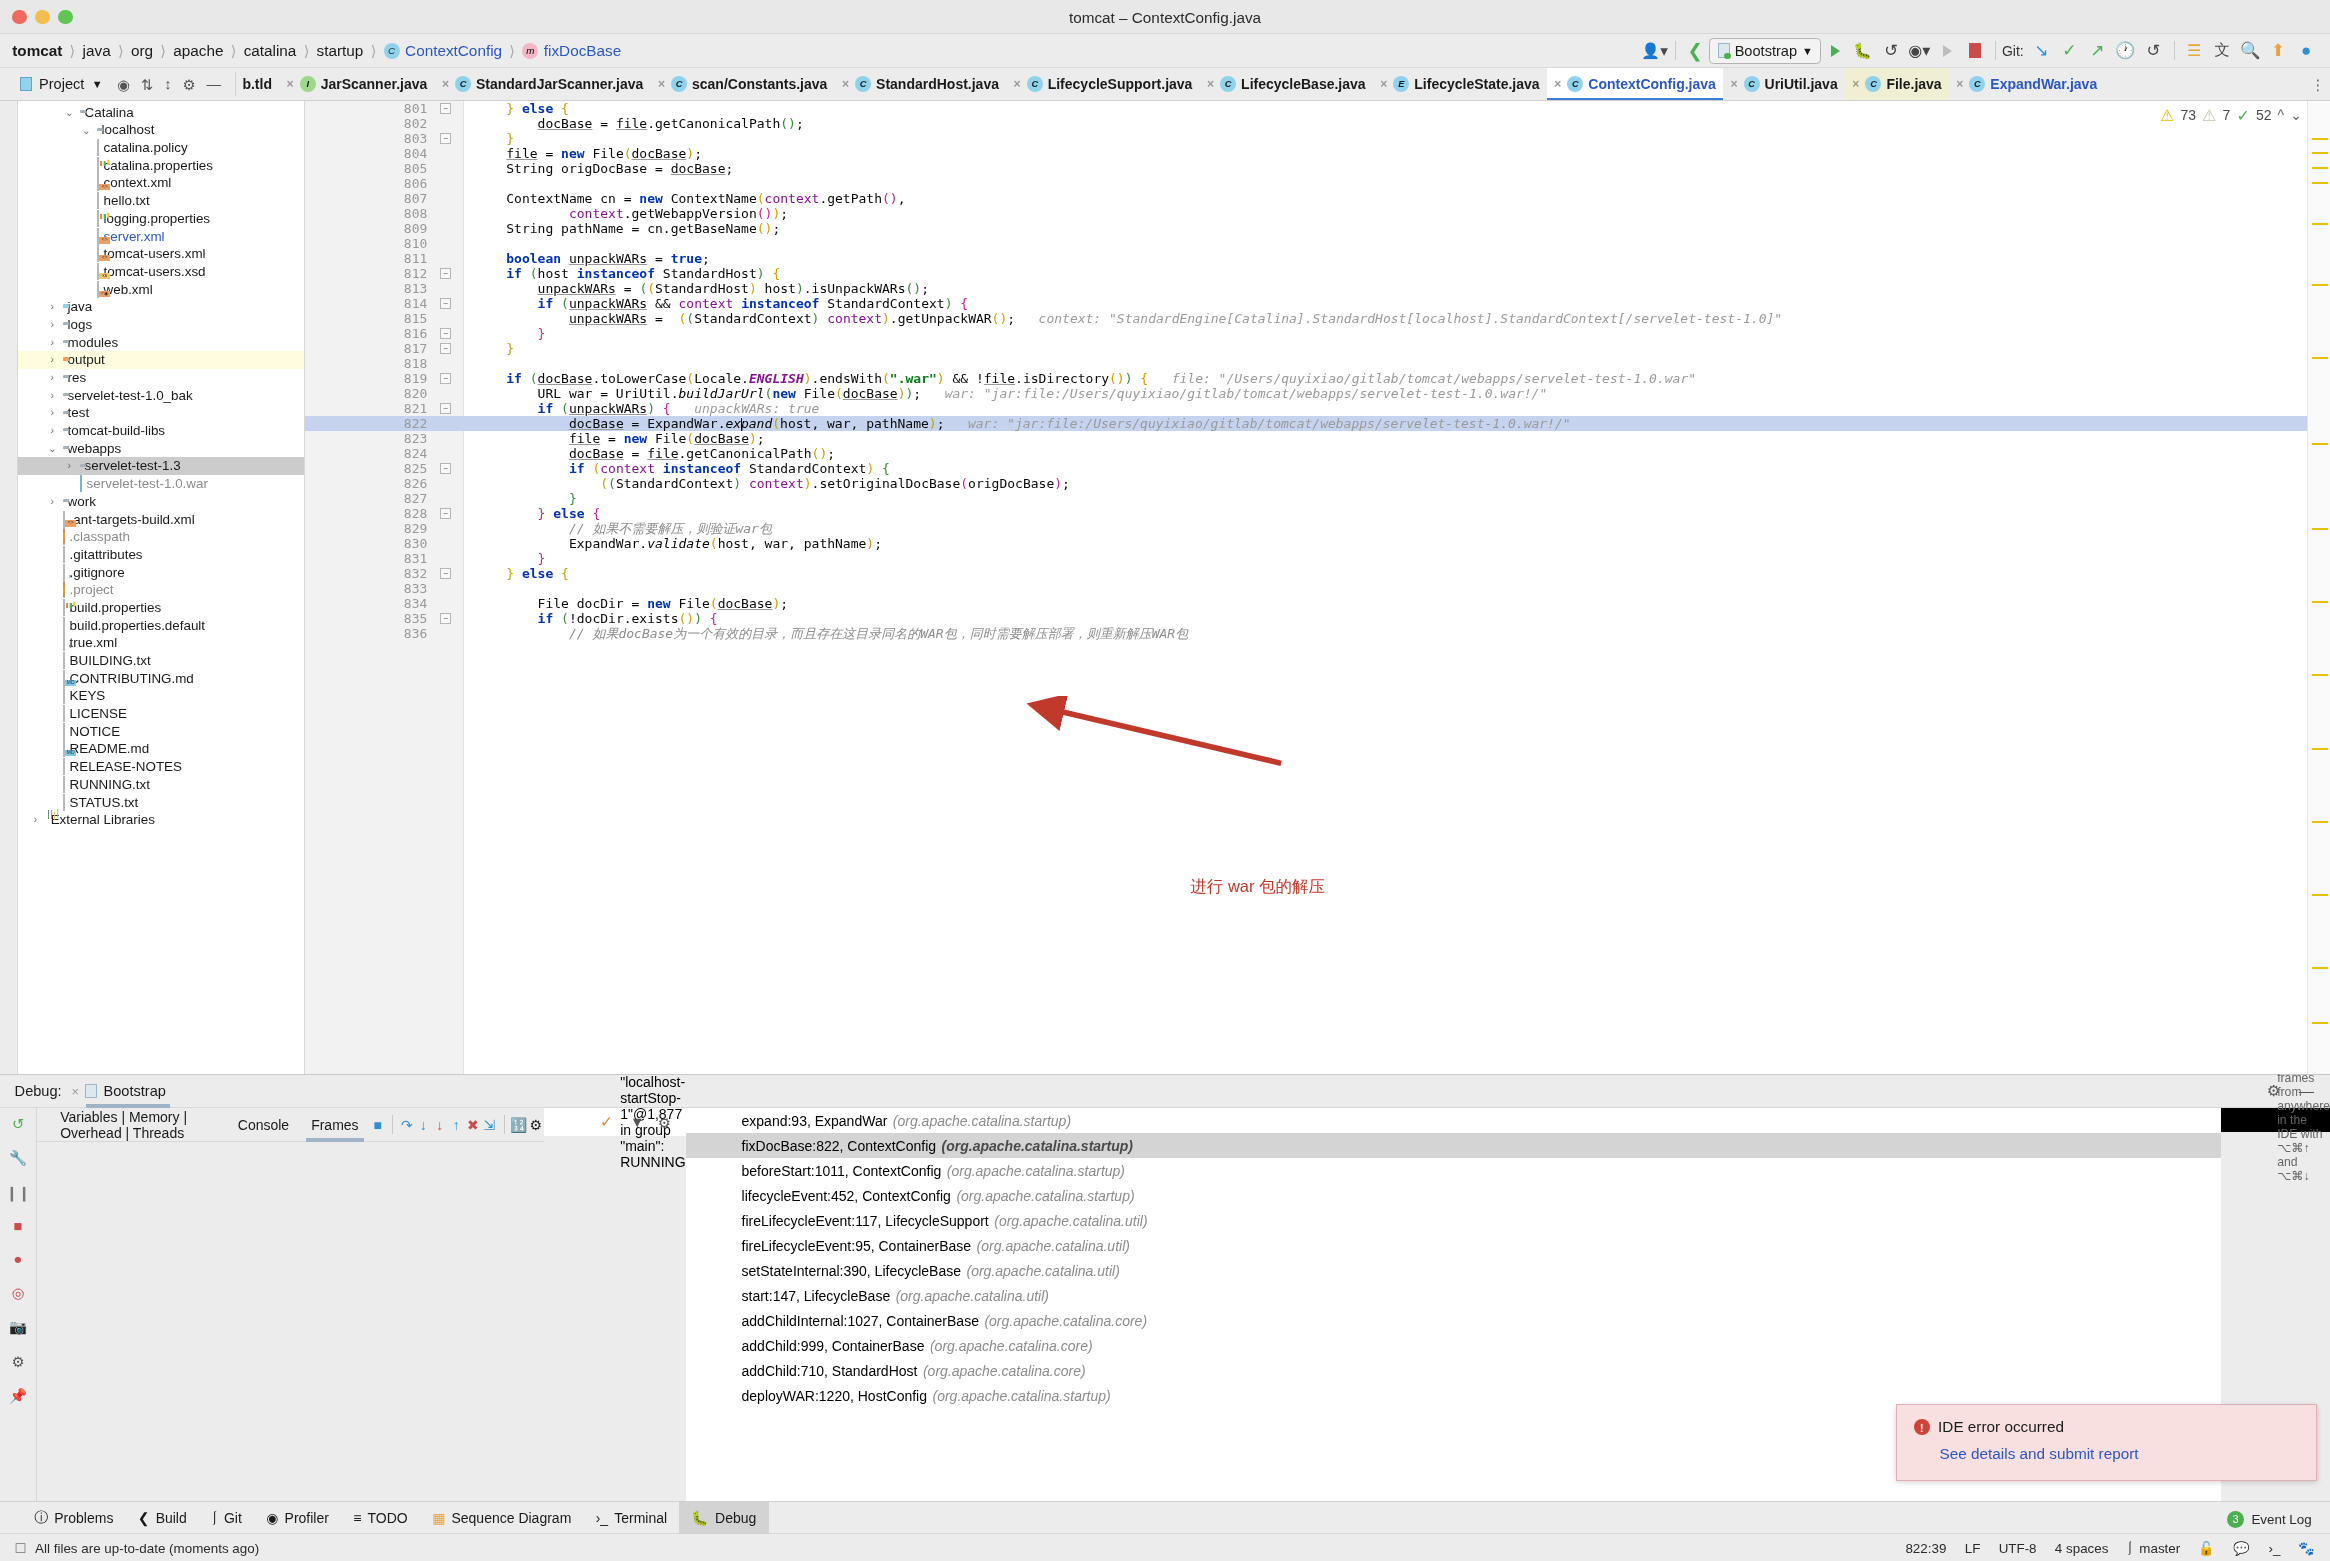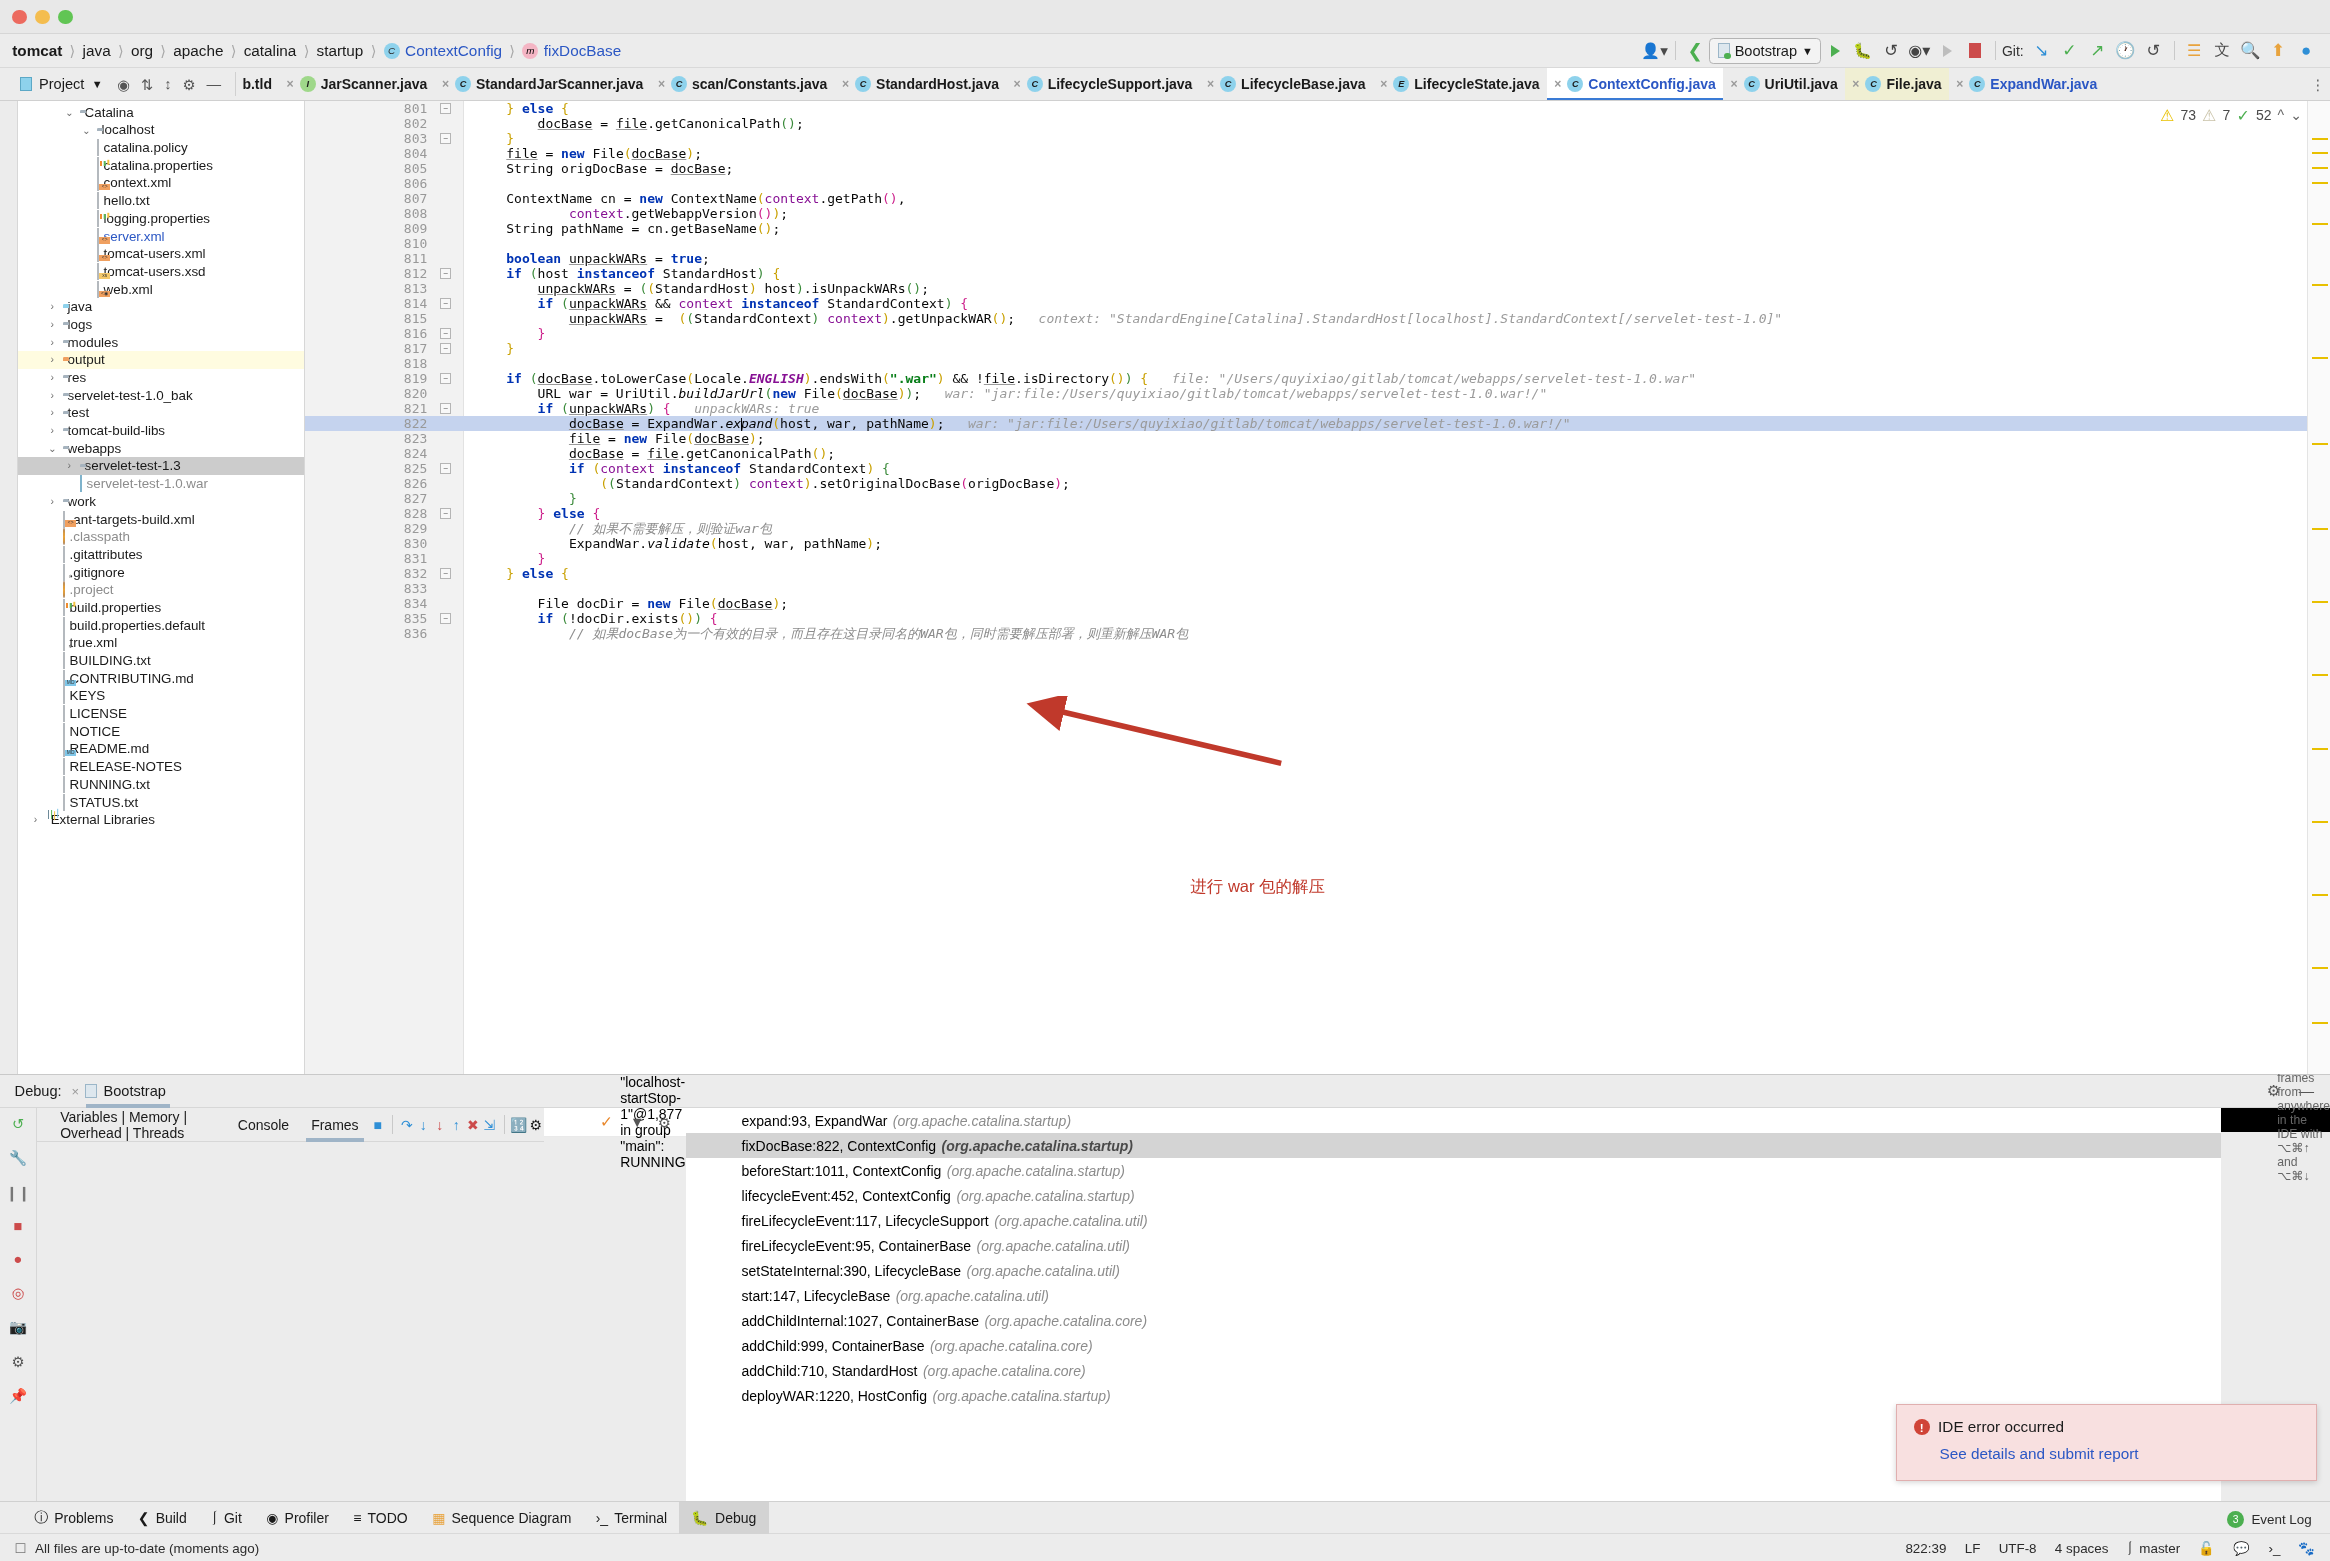--- a/index.html
+++ b/index.html
@@ -225,20 +225,21 @@
 <body>
 
 <div class="app">
 
   <div class="titlebar">
     <div class="traffic">
       <div class="dot r"></div>
       <div class="dot y"></div>
       <div class="dot g"></div>
     </div>
+    <div class="wintitle">tomcat – ContextConfig.java</div>
   </div>
 
   <div class="navbar">
     <div class="crumbs">
       <div class="crumb bold">
           <span>tomcat</span>
         </div>
       <span class="sep">⟩</span>
       <div class="crumb">
           <span>java</span>

